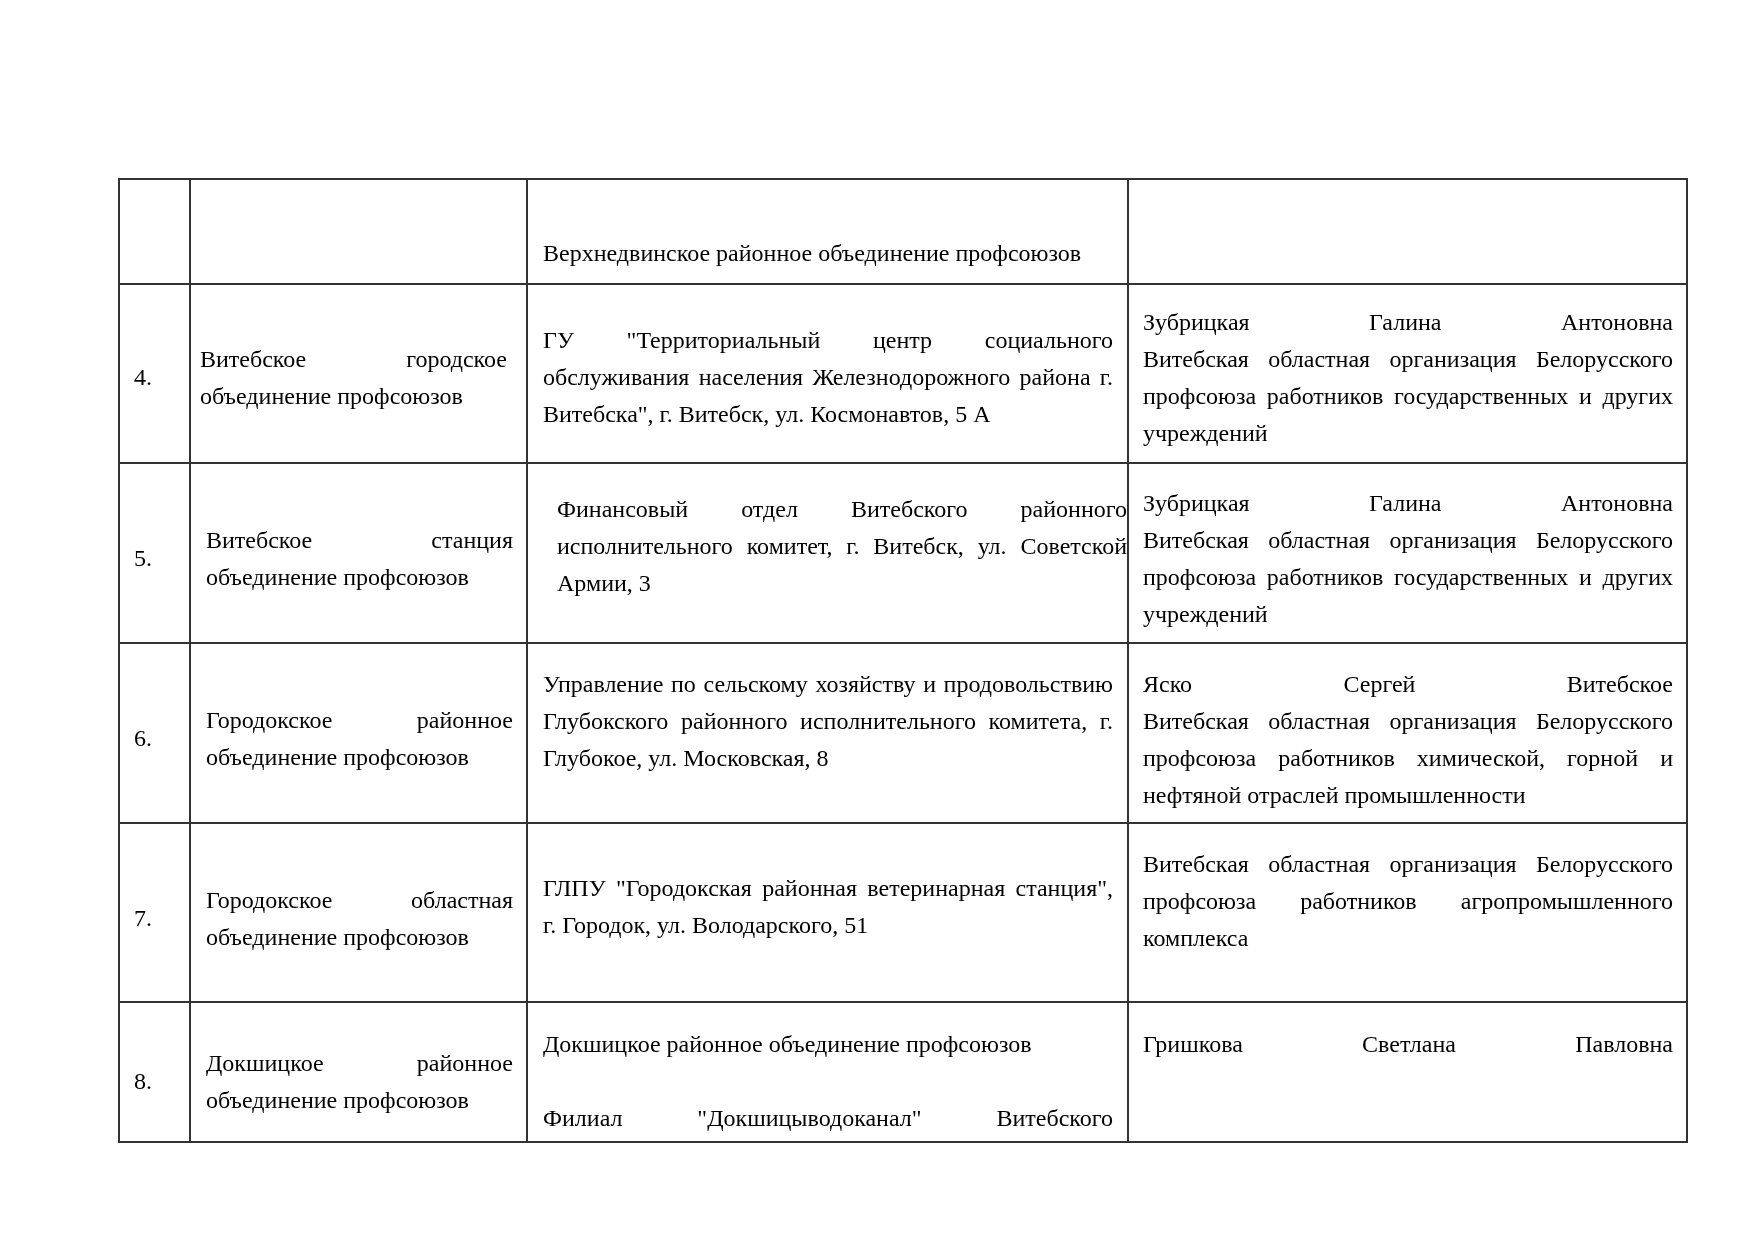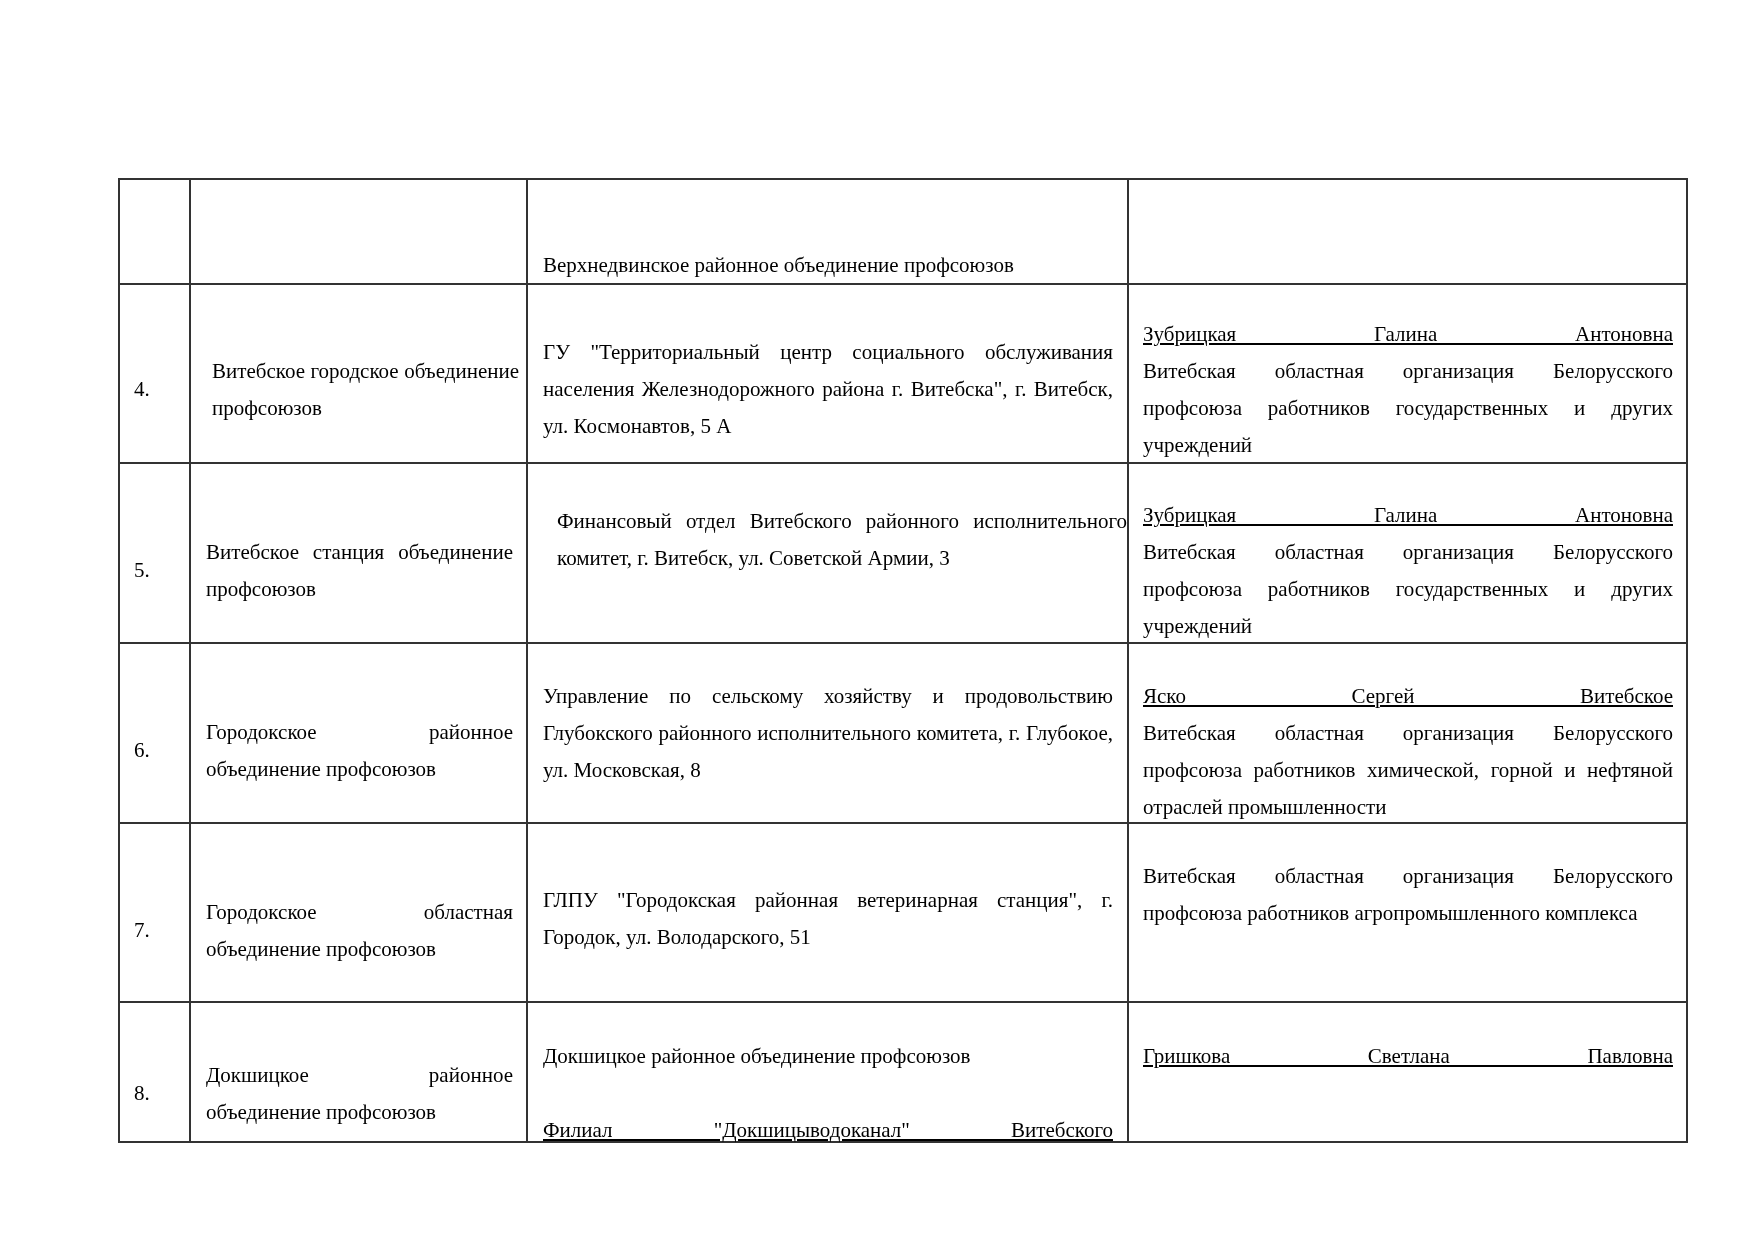--- a/index.html
+++ b/index.html
@@ -2,25 +2,25 @@
 <html><head>
 <meta charset="utf-8">
 <style>
   html, body { margin: 0; padding: 0; background: #ffffff; }
   body { width: 1755px; height: 1241px; position: relative; overflow: hidden;
          font-family: "Liberation Serif", "DejaVu Serif", serif; color: #000; }
   .tbl { position: absolute; left: 118px; top: 178px; width: 1570px; height: 965px;
          border: 2px solid #333; box-sizing: border-box; }
   .vline { position: absolute; top: 178px; height: 965px; width: 2px; background: #333; }
   .hline { position: absolute; left: 118px; width: 1570px; height: 2px; background: #333; }
-  .cell { position: absolute; box-sizing: border-box; font-size: 21px; line-height: 37px; margin-top: 12px; }
+  .cell { position: absolute; box-sizing: border-box; font-size: 24px; line-height: 37px; }
   .just { text-align: justify; text-align-last: left; }
   .num { text-align: left; }
   .line { display: block; }
-  .jl { text-align: justify; text-align-last: justify; display: block; text-decoration: underline; }
+  .jl { text-align: justify; text-align-last: justify; display: block; }
 </style>
 </head>
 <body>
 
 <div class="tbl"></div>
 
 <div class="vline" style="left:189px"></div>
 <div class="vline" style="left:526px"></div>
 <div class="vline" style="left:1127px"></div>
 
@@ -29,21 +29,21 @@
 <div class="hline" style="top:642px"></div>
 <div class="hline" style="top:822px"></div>
 <div class="hline" style="top:1001px"></div>
 
 <div>
   <div class="cell" style="left:543px; top:235px; width:570px;">Верхнедвинское районное объединение профсоюзов</div>
 </div>
 
 <div>
   <div class="cell num" style="left:134px; top:359px; width:50px;">4.</div>
-  <div class="cell just" style="left:212px; top:341px; width:307px;">Витебское городское объединение профсоюзов</div>
+  <div class="cell just" style="left:200px; top:341px; width:307px;">Витебское городское объединение профсоюзов</div>
   <div class="cell just" style="left:543px; top:322px; width:570px;">ГУ "Территориальный центр социального обслуживания населения Железнодорожного района г. Витебска", г. Витебск, ул. Космонавтов, 5 А</div>
   <div class="cell" style="left:1143px; top:304px; width:530px;">
     <span class="jl">Зубрицкая Галина Антоновна</span>
     <span class="line just">Витебская областная организация Белорусского профсоюза работников государственных и других учреждений</span>
   </div>
 </div>
 
 <div>
   <div class="cell num" style="left:134px; top:540px; width:50px;">5.</div>
   <div class="cell just" style="left:206px; top:522px; width:307px;">Витебское станция объединение профсоюзов</div>

